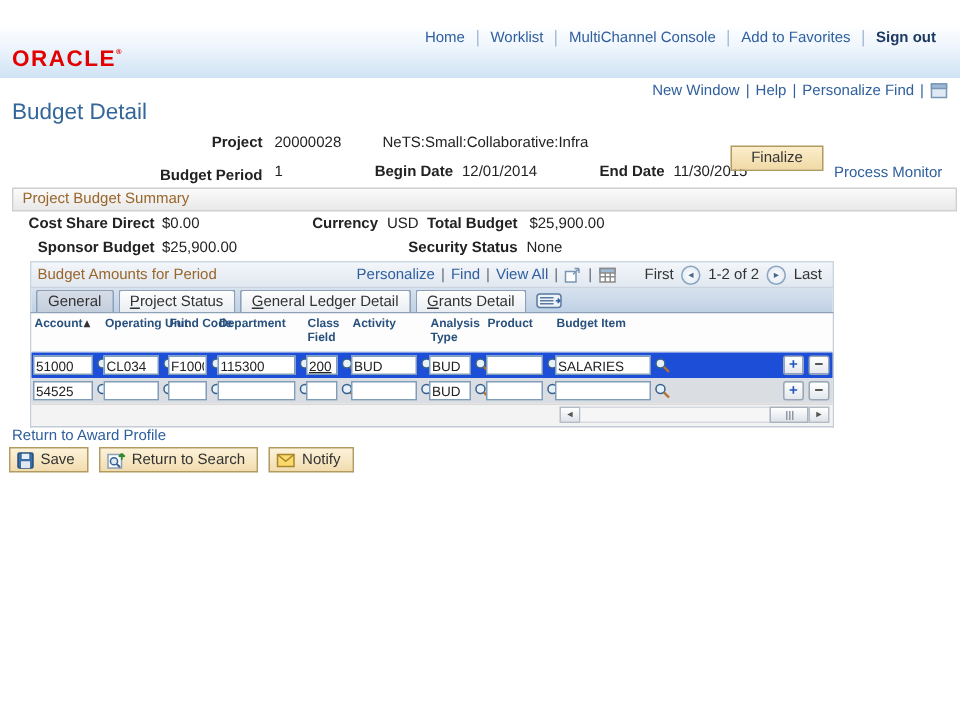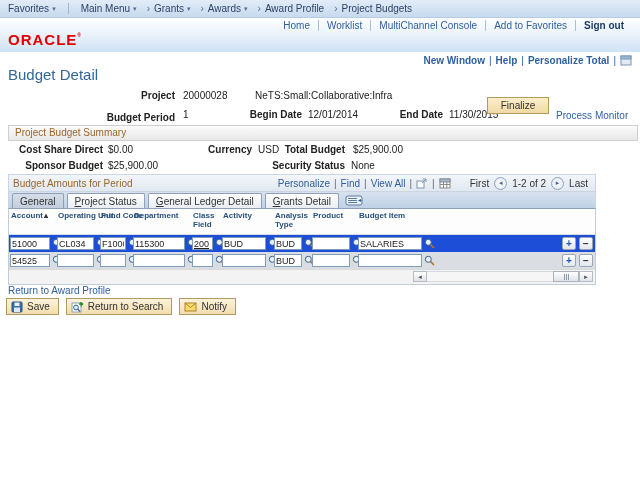--- a/index.html
+++ b/index.html
@@ -21,40 +21,40 @@
   .utillinks{position:absolute;top:2px;right:8px;font-size:10px;color:#2f5f9e;display:flex;align-items:center;}
   .utillink{padding:0 8px;cursor:pointer;}
   .utillink + .utillink{border-left:1px solid #a9bed8;}
   .signout{font-weight:bold;color:#1d3a63;}
   .logo{position:absolute;left:8px;top:13px;color:#e20000;font-weight:bold;font-size:15px;
     letter-spacing:1px;cursor:default;}
   .logo::after{content:"®";font-size:5px;vertical-align:top;position:relative;top:1px;}
 
   
   .pagebar{position:absolute;top:55px;right:8px;font-size:10px;color:#2f5f9e;display:flex;align-items:center;gap:4px;}
-  .plink{cursor:pointer;white-space:nowrap;font-weight:bold;}
+  .plink{cursor:pointer;white-space:nowrap;}
   .psep{color:#2f5f9e;}
 
   .pagetitle{position:absolute;top:66px;left:8px;font-size:15px;color:#336699;}
 
   
   .lbl{position:absolute;font-size:10px;font-weight:bold;color:#222;text-align:right;white-space:nowrap;}
   .val{position:absolute;font-size:10px;color:#222;white-space:nowrap;}
   .finalize{position:absolute;top:97px;left:487px;width:62px;height:17px;
     background:linear-gradient(#fbeecb,#f0d9a6);border:1px solid #b29a61;font-size:10px;color:#333;
     font-family:"Liberation Sans",sans-serif;cursor:pointer;padding:0;}
   .linktext{position:absolute;font-size:10px;color:#2f5f9e;cursor:pointer;white-space:nowrap;}
 
   
   .sectionbar{position:absolute;left:8px;width:622px;height:14px;
     background:linear-gradient(#fbfbfb,#e8e8e8);border:1px solid #cfcfcf;
     font-size:10px;color:#9a662b;line-height:14px;padding-left:6px;}
 
   
-  .grid{position:absolute;top:174px;left:8px;width:588px;font-size:9px;}
+  .grid{position:absolute;top:174px;left:20px;width:536px;font-size:9px;}
   .gridtitlebar{height:16px;display:flex;align-items:center;
     background:linear-gradient(#f3f6fa,#e1e8f1);border:1px solid #cbd5e1;padding:0 4px;}
   .gridtitle{color:#9a662b;font-size:10px;}
   .gridtools{margin-left:auto;display:flex;align-items:center;font-size:10px;color:#333;}
   .gtool{color:#2f5f9e;cursor:pointer;white-space:nowrap;}
   .gsep{margin:0 4px;color:#667;}
   .pagerlbl{color:#333;margin:0 3px;}
   .pgarrow{width:11px;height:11px;border:1px solid #8ba5c1;border-radius:50%;
     background:radial-gradient(#fff,#dce6f0);display:inline-flex;align-items:center;justify-content:center;
     font-size:7px;color:#4a688c;cursor:pointer;margin:0 2px;}
@@ -104,46 +104,38 @@
   .btnrow{position:absolute;top:298px;left:6px;display:flex;gap:7px;}
   .psbtn{display:inline-flex;align-items:center;gap:4px;height:17px;
     background:linear-gradient(#fdf3da,#f1dcae);border:1px solid #b29a61;
     font-size:10px;color:#333;padding:0 8px 0 4px;cursor:pointer;font-family:"Liberation Sans",sans-serif;}
 </style>
 </head>
 <body>
 
 <div id="app">
 
-  <div class="crumbbar">
-    <span class="crumb dd fav">Favorites</span>
-    <span class="crumb dd">Main Menu</span>
-    <span class="crumb dd gt">Grants</span>
-    <span class="crumb dd gt">Awards</span>
-    <span class="crumb gt">Award Profile</span>
-    <span class="crumb gt">Project Budgets</span>
-  </div>
 
   <div class="brandband">
     <div class="utillinks">
       <span class="utillink">Home</span>
       <span class="utillink">Worklist</span>
       <span class="utillink">MultiChannel Console</span>
       <span class="utillink">Add to Favorites</span>
       <span class="utillink signout">Sign out</span>
     </div>
     <div class="logo">ORACLE</div>
   </div>
 
   <div class="pagebar">
     <span class="plink">New Window</span>
     <span class="psep">|</span>
     <span class="plink">Help</span>
     <span class="psep">|</span>
-    <span class="plink">Personalize Total</span>
+    <span class="plink">Personalize Find</span>
     <span class="psep">|</span>
     <span style="display:inline-flex;">
       <svg width="12" height="11" viewBox="0 0 12 11">
           <rect x="1" y="1" width="10" height="9" fill="#dfeaf5" stroke="#7a96b5"></rect>
           <rect x="1" y="1" width="10" height="3" fill="#9db9d6" stroke="#7a96b5"></rect>
         </svg>
     </span>
   </div>
 
   <div class="pagetitle">Budget Detail</div>

